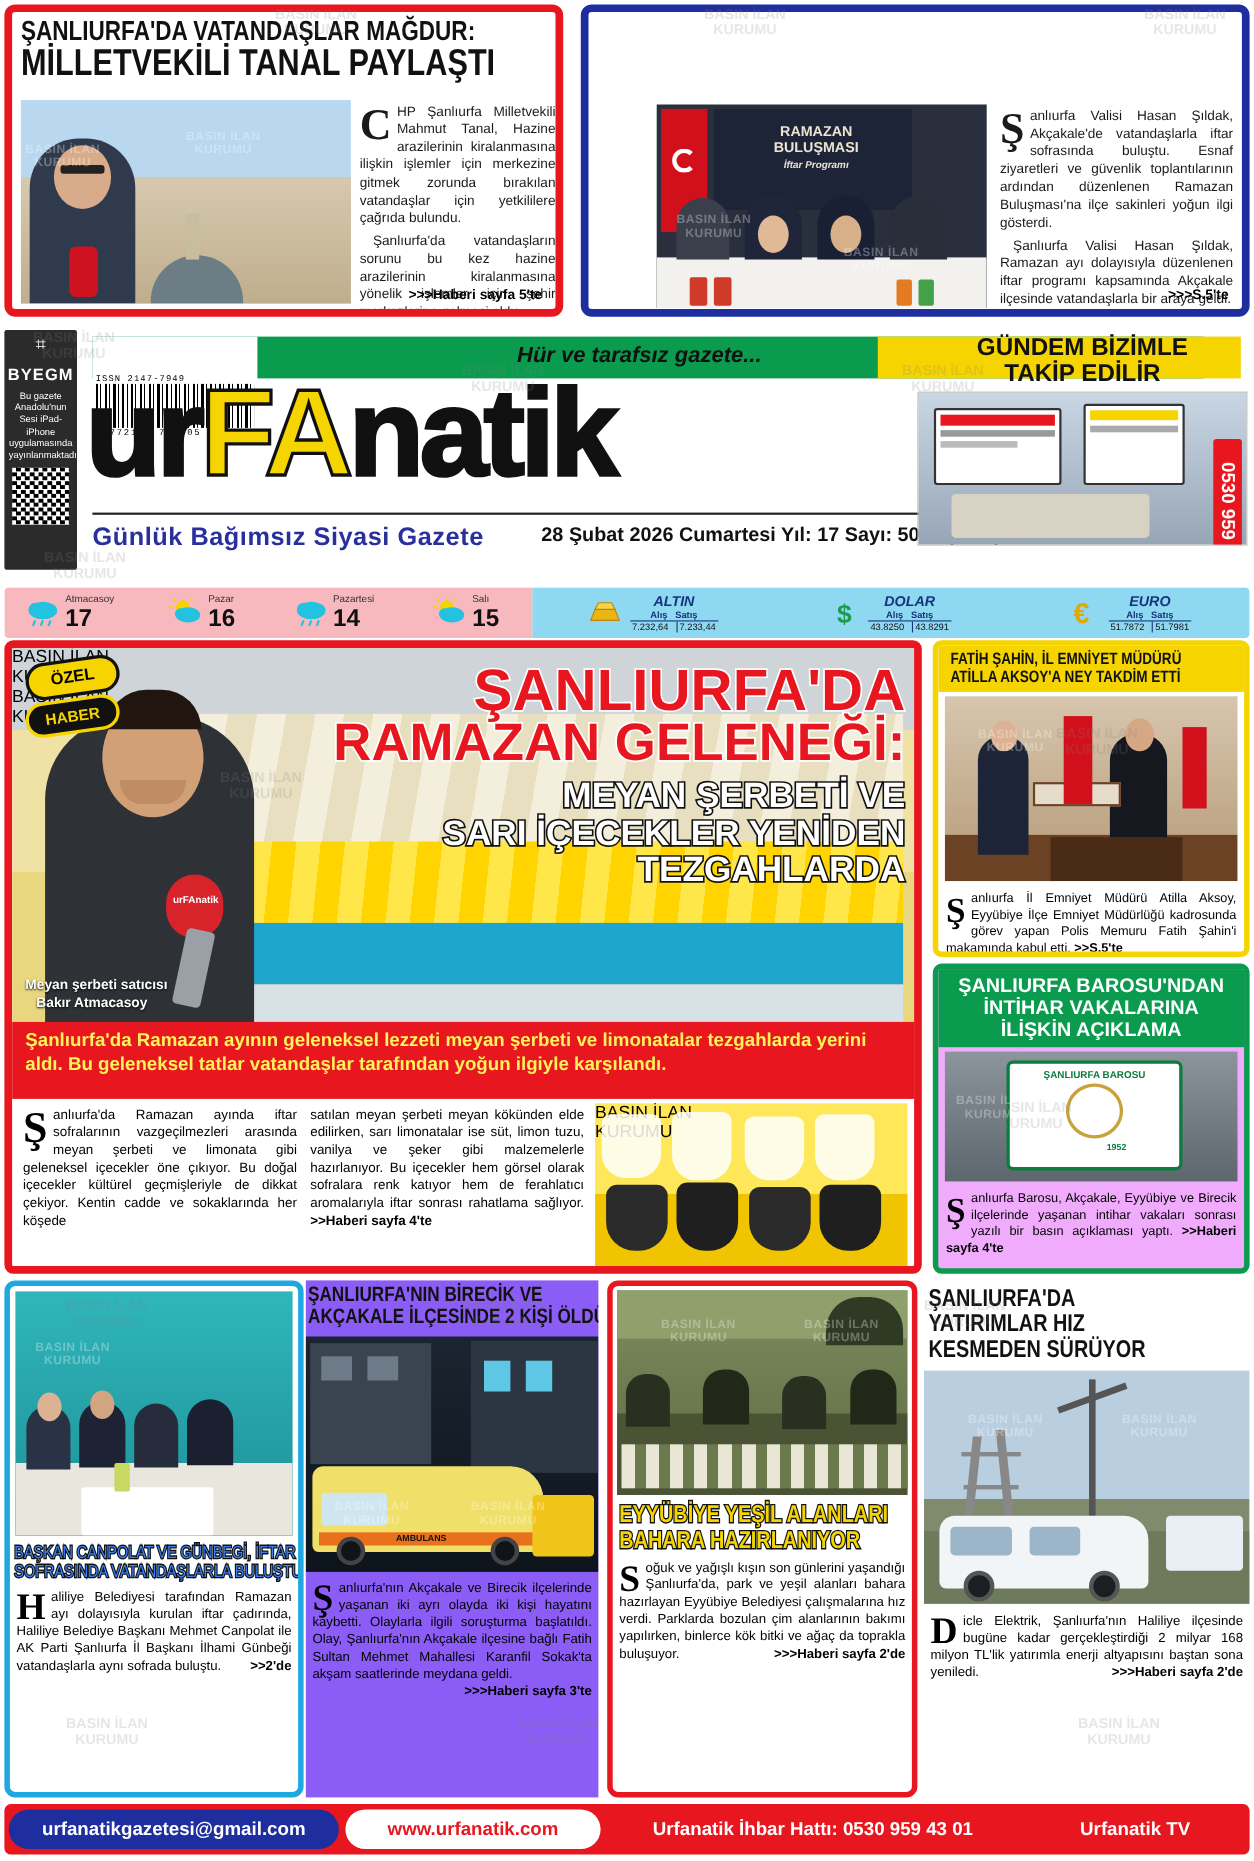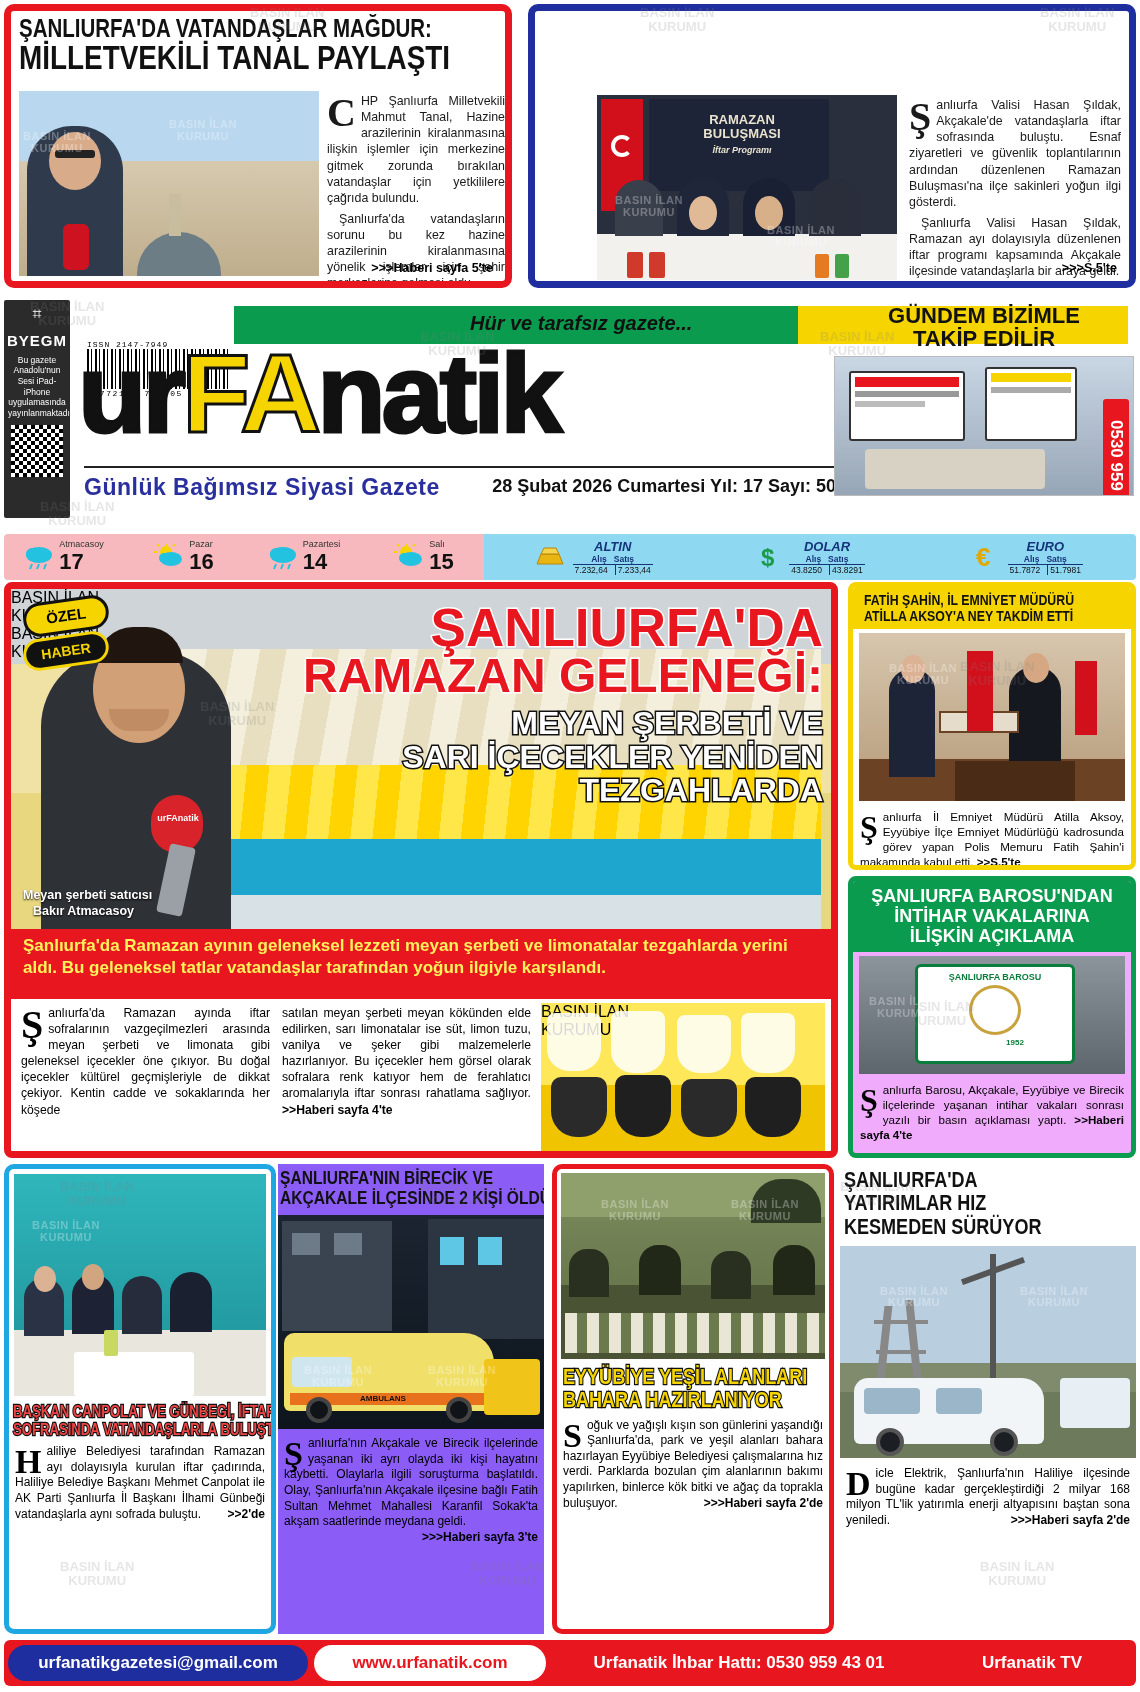--- a/index.html
+++ b/index.html
@@ -99,21 +99,21 @@
   .side-txt { font-size:11.6px; line-height:1.28; padding:5px 7px; }
 
   
   .bot-1 { position:absolute; left:4px; top:1164px; width:272px; height:470px;
            border:5px solid #1ea7e0; border-radius:10px; background:#fff; overflow:hidden; }
   .bot-2 { position:absolute; left:278px; top:1164px; width:266px; height:470px; background:#8b5cf6; overflow:hidden; }
   .bot-3 { position:absolute; left:552px; top:1164px; width:282px; height:470px;
            border:5px solid #e8171f; border-radius:10px; background:#fff; overflow:hidden; }
   .bot-4 { position:absolute; left:840px; top:1164px; width:296px; height:470px; background:#fff; overflow:hidden; }
   .bot-hl-dark { color:#111; font-weight:bold; font-size:19px; line-height:1.06; }
-  .bot-hl-white { color:#ef4444; font-weight:bold; font-size:16px; line-height:1.1; text-align:center;
+  .bot-hl-white { color:#3b82f6; font-weight:normal; font-size:16px; line-height:1.1; text-align:center;
                   -webkit-text-stroke:2.4px #111; paint-order: stroke fill; }
   .bot-hl-yellow { color:#f5d400; font-weight:bold; font-size:22px; line-height:1.06;
                   -webkit-text-stroke:2.6px #111; paint-order: stroke fill; }
   .bot-txt { font-size:12px; line-height:1.30; padding:4px 6px; }
 
   
   .footer { position:absolute; left:4px; top:1640px; width:1132px; height:46px;
             background:#e8171f; border-radius:6px; display:flex; align-items:center; gap:6px; padding:4px; }
   .f-pill { background:#fff; border-radius:22px; height:36px; display:flex; align-items:center; justify-content:center;
             font-weight:bold; font-size:17px; color:#e8171f; }

